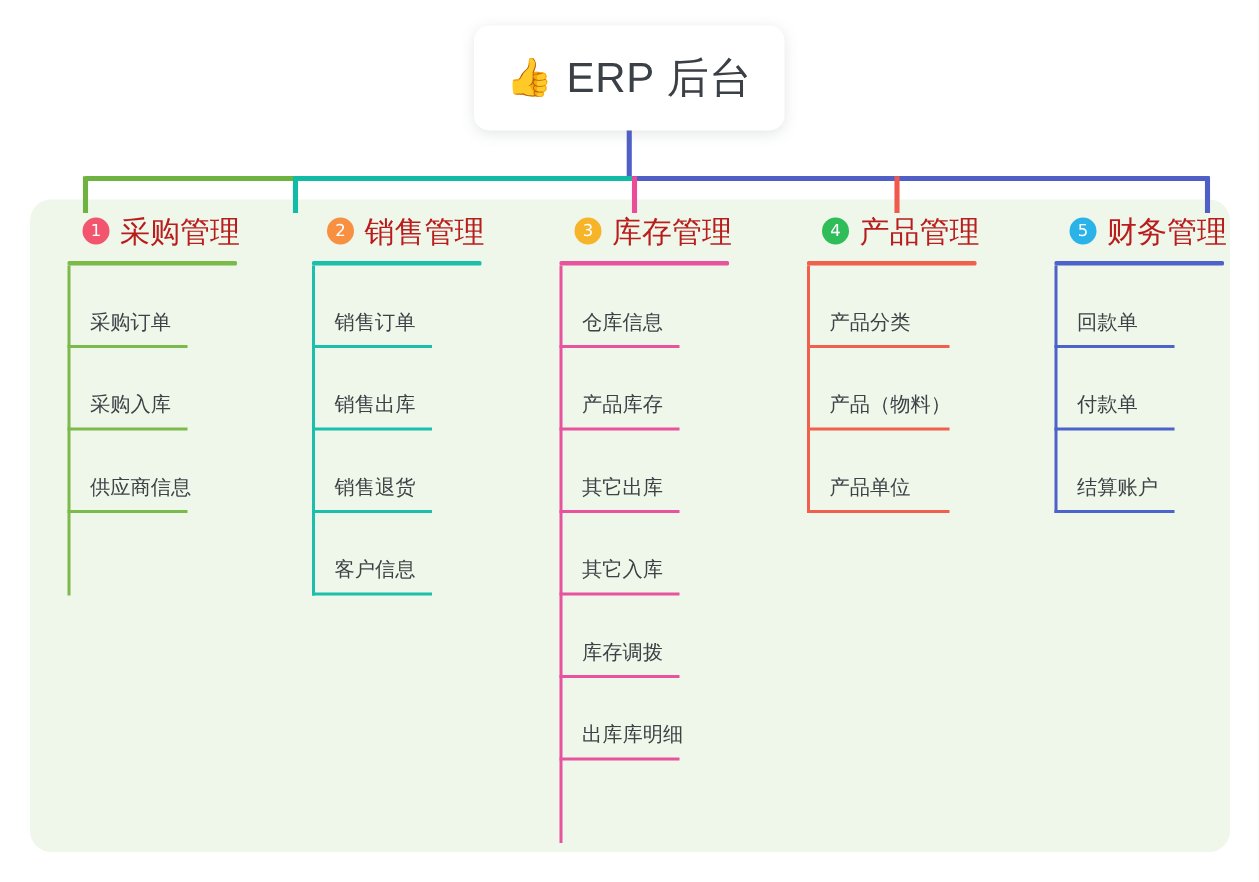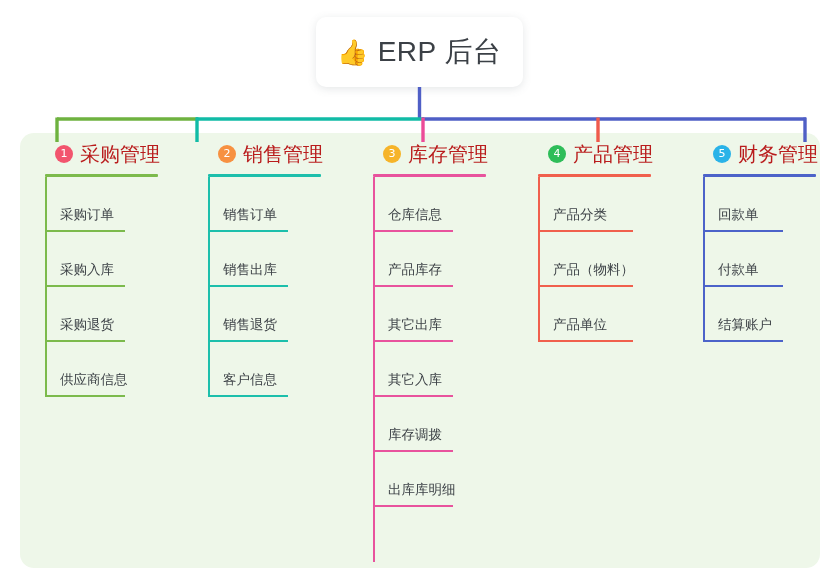--- a/index.html
+++ b/index.html
@@ -166,24 +166,20 @@
           <div class="spine" style="background: rgb(124, 186, 76); height: 220px;"></div>
           <div class="item">
             <span class="item-label">采购订单</span>
             <div class="item-rule" style="background: rgb(124, 186, 76); width: 80px;"></div>
           </div>
           <div class="item">
             <span class="item-label">采购入库</span>
             <div class="item-rule" style="background: rgb(124, 186, 76); width: 80px;"></div>
           </div>
           <div class="item">
-            <span class="item-label">采购退货</span>
-            <div class="item-rule" style="background: rgb(124, 186, 76); width: 80px;"></div>
-          </div>
-          <div class="item">
             <span class="item-label">供应商信息</span>
             <div class="item-rule" style="background: rgb(124, 186, 76); width: 80px;"></div>
           </div>
         </div>
       </div>
       <div class="column" style="left: 196px; width: 118px;">
         <div class="col-head">
           <span class="badge" style="background: rgb(247, 145, 65);">2</span>
           <span class="col-title">销售管理</span>
         </div>

